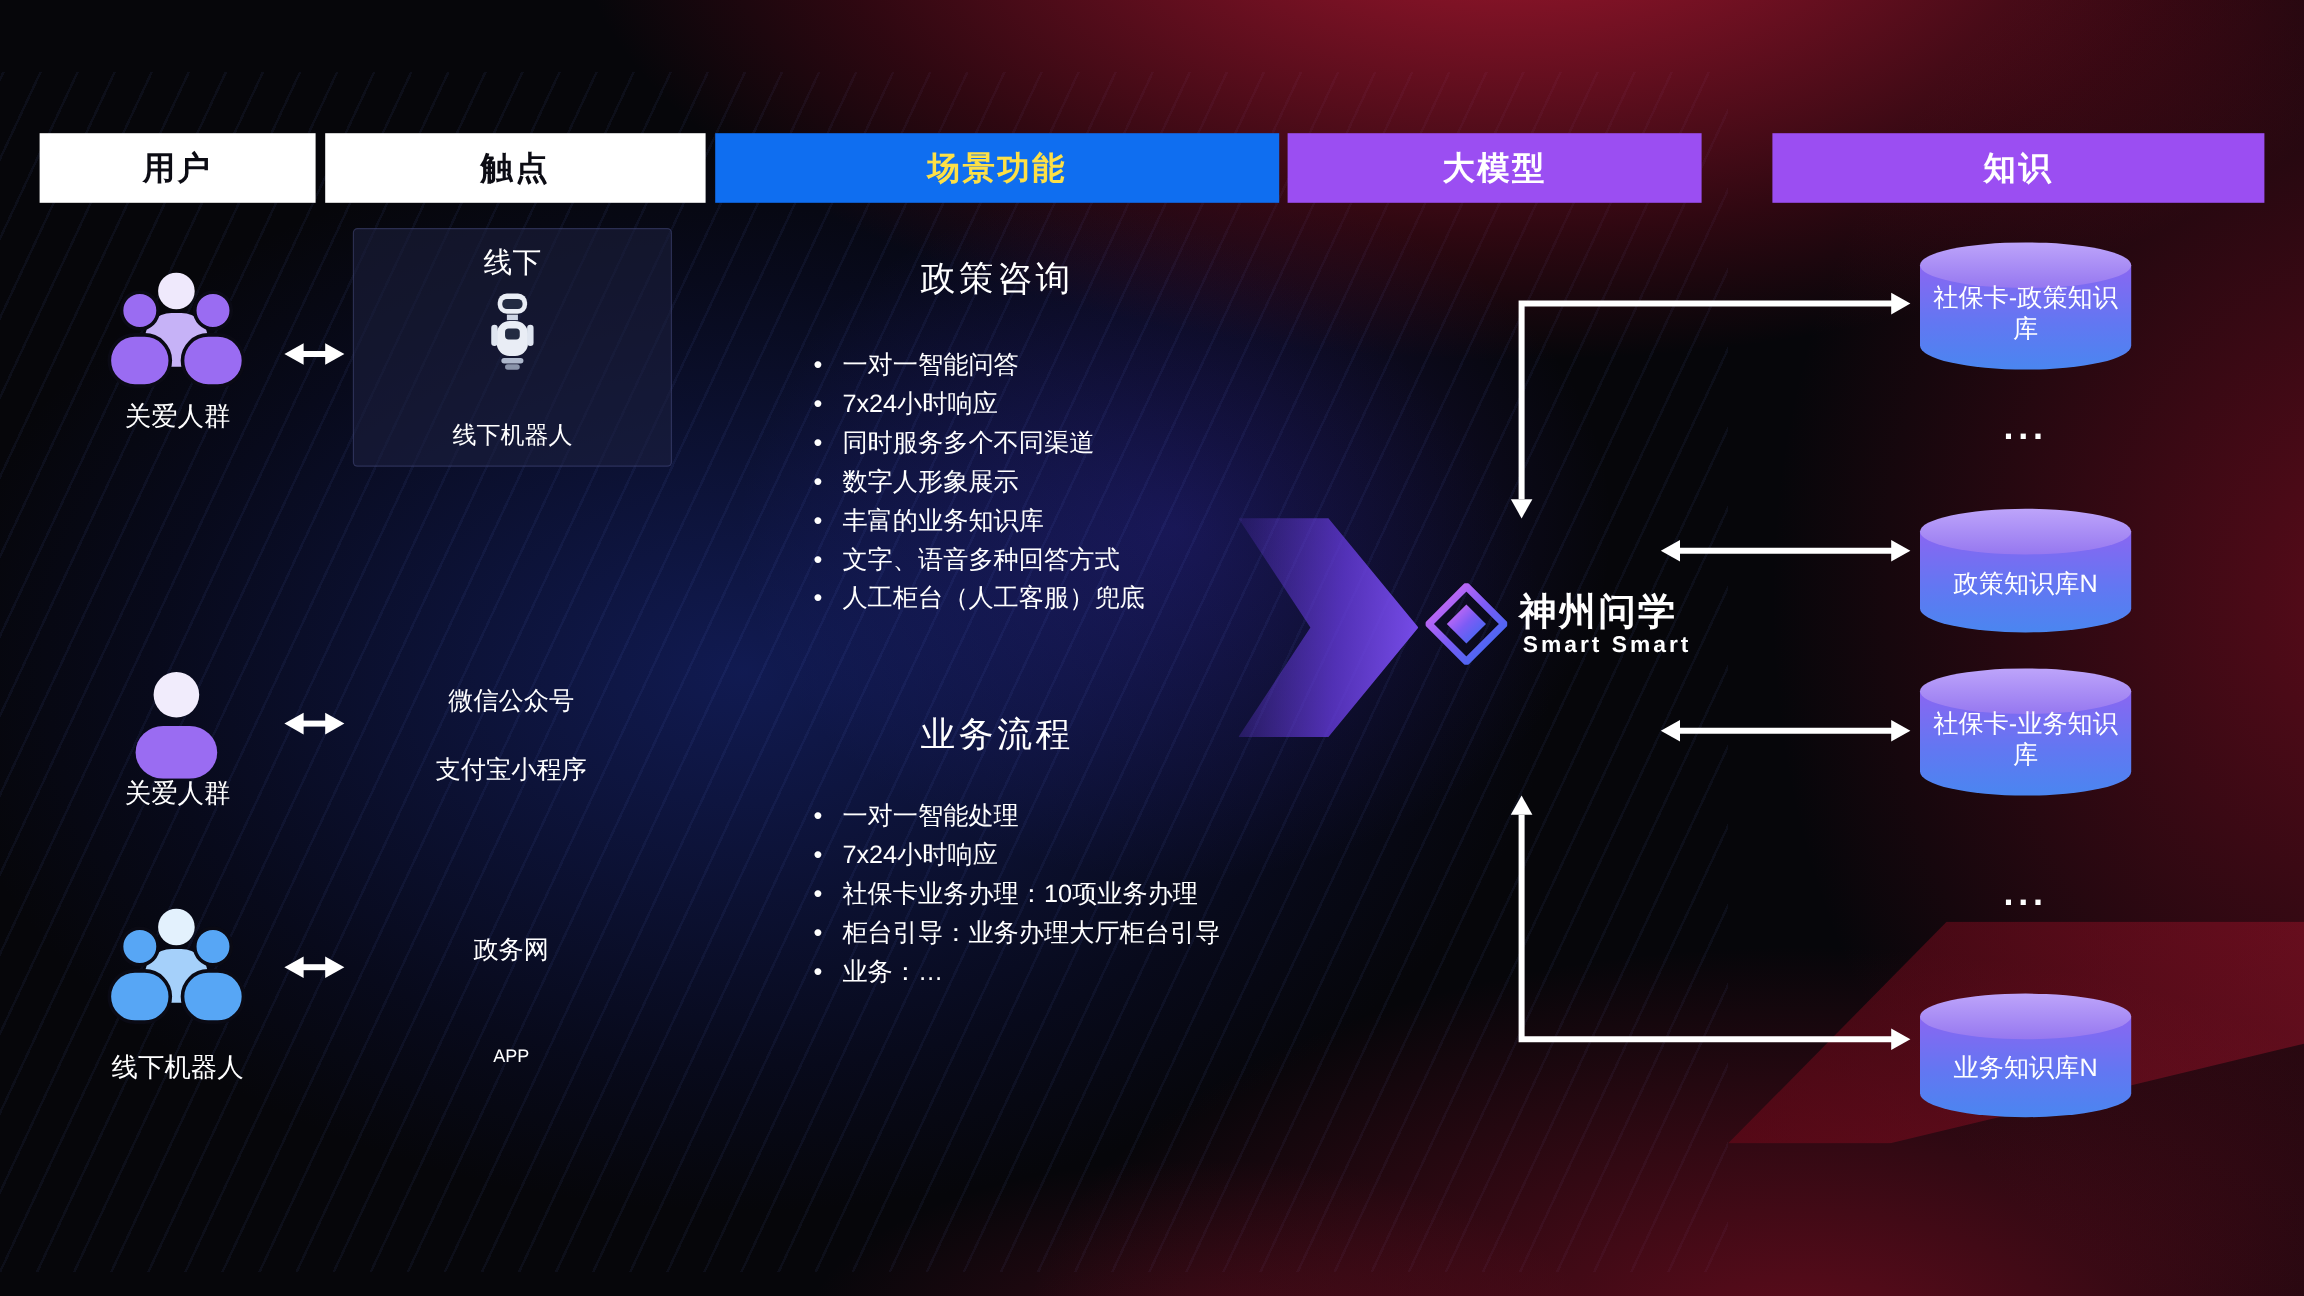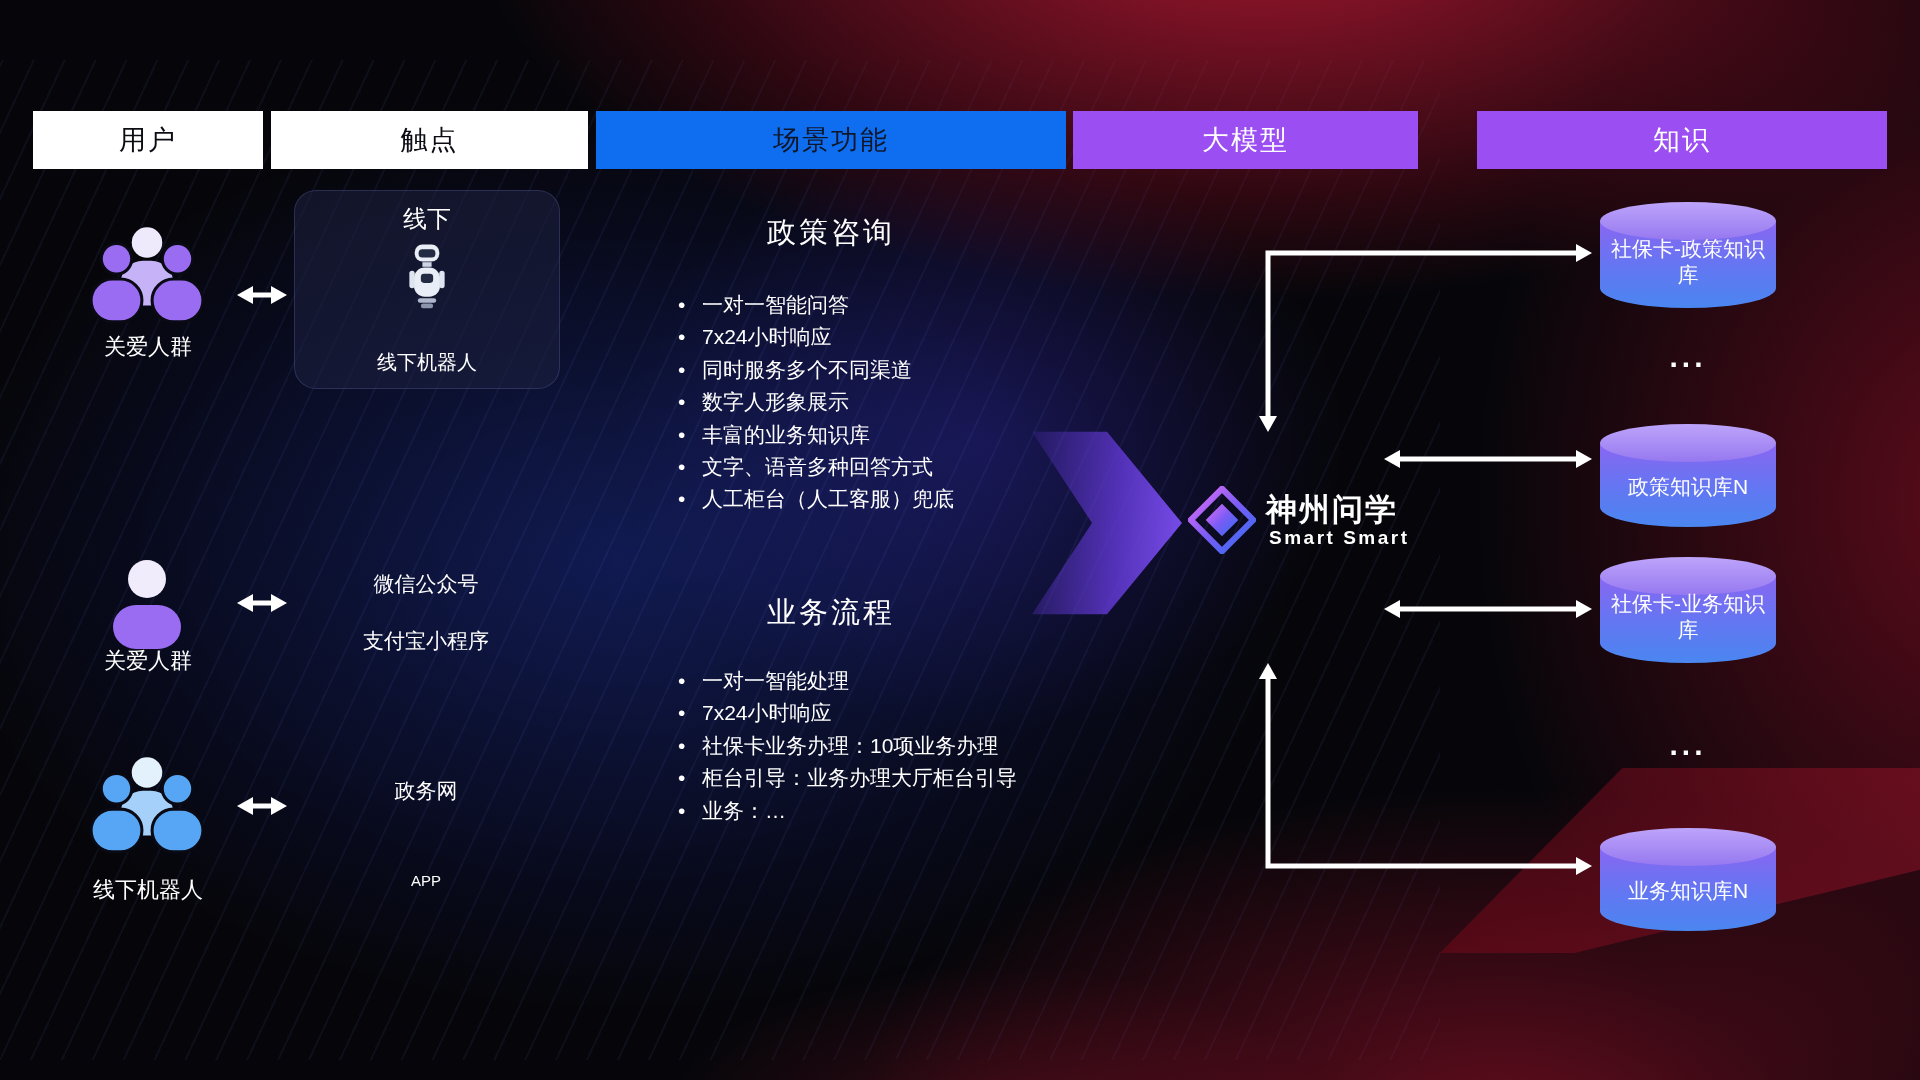--- a/index.html
+++ b/index.html
@@ -17,29 +17,29 @@
   .glow-red-right{background:
     radial-gradient(720px 900px at 1980px 500px, rgba(175,16,42,0.5), transparent 70%),
     radial-gradient(900px 460px at 1500px 1120px, rgba(185,18,46,0.5), transparent 72%),
     radial-gradient(480px 220px at 1000px 1120px, rgba(160,20,45,0.3), transparent 70%);}
   .red-chevron{position:absolute;left:1440px;top:768px;width:480px;height:185px;
     background:linear-gradient(100deg, rgba(125,8,26,0.65), rgba(185,22,48,0.55));
     clip-path:polygon(0 100%, 38% 0, 100% 0, 100% 55%, 28% 100%);opacity:.7;pointer-events:none;}
   .connectors{position:absolute;left:0;top:0;width:1920px;height:1080px;pointer-events:none;}
 
   .hdr{position:absolute;top:111px;height:58px;display:flex;align-items:center;justify-content:center;
-       font-size:27px;font-weight:normal;letter-spacing:2px;}
+       font-size:27px;font-weight:bold;letter-spacing:2px;}
   .hdr-light{background:#ffffff;color:#0c0c14;}
-  .hdr-blue{background:#0f6ef0;color:#0f172a;}
+  .hdr-blue{background:#0f6ef0;color:#fde047;}
   .hdr-purple{background:#9b4ef2;color:#fff;}
 
   .icon{position:absolute;display:block;line-height:0;}
   .user-label{position:absolute;left:33px;width:230px;text-align:center;font-size:22px;}
 
-  .offline-panel{position:absolute;left:294px;top:190px;width:264px;height:197px;border-radius:22px;
+  .offline-panel{position:absolute;left:294px;top:190px;width:264px;height:197px;border-radius:4px;
        background:rgba(30,32,64,0.55);border:1px solid rgba(130,135,220,0.22);}
   .panel-title{position:absolute;top:12px;left:0;width:100%;text-align:center;font-size:24px;}
   .panel-caption{position:absolute;bottom:12px;left:0;width:100%;text-align:center;font-size:20px;}
   .robot{position:absolute;left:50%;top:50px;transform:translateX(-50%);}
   .tp-text{position:absolute;left:294px;width:264px;text-align:center;}
 
   .scn-title{position:absolute;left:596px;width:470px;text-align:center;font-size:29px;letter-spacing:3px;}
   .bullets{position:absolute;left:676px;margin:0;padding:0;list-style:none;font-size:21px;}
   .bullets li{position:relative;padding-left:26px;line-height:32.4px;white-space:nowrap;}
   .bullets li::before{content:"•";position:absolute;left:2px;}

